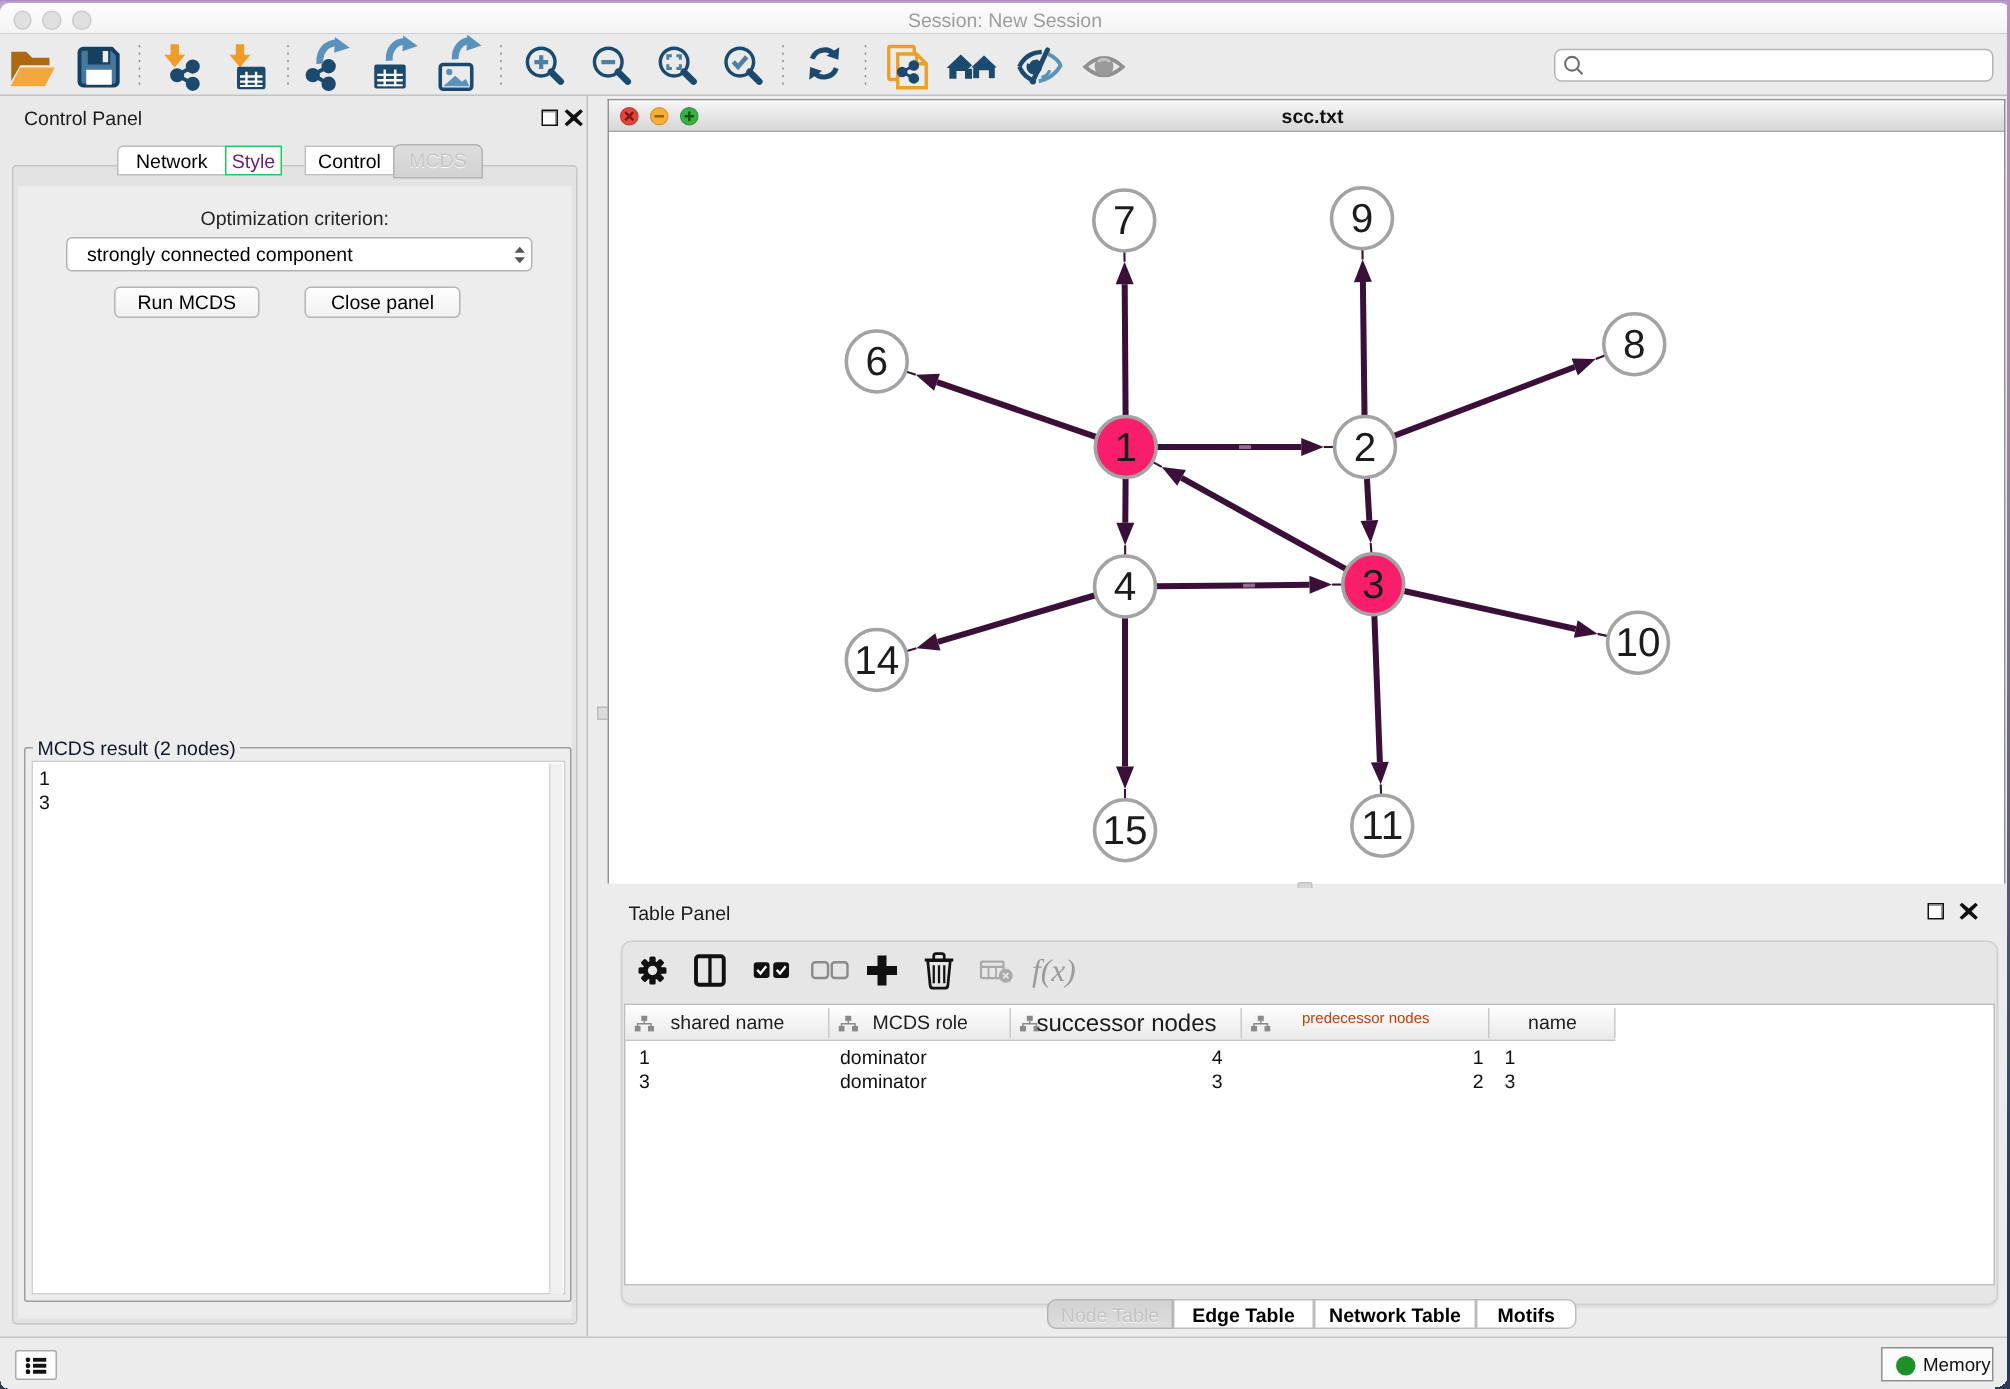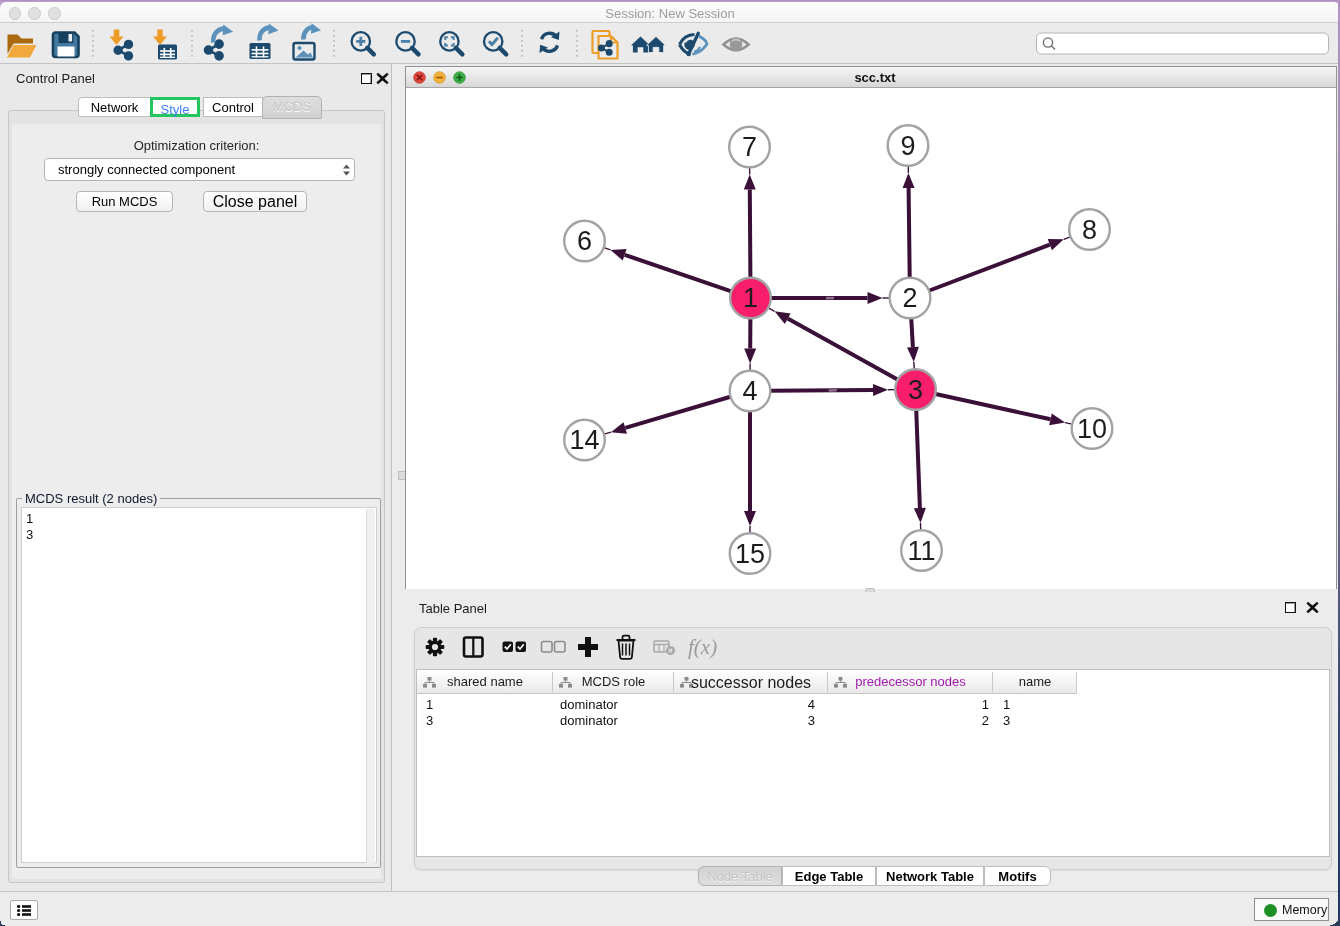--- a/index.html
+++ b/index.html
@@ -122,34 +122,34 @@
 
   <div class="abs" style="left:361px;top:9px;width:9px;height:9px;border:1.5px solid #111;background:#fff;box-shadow:-1px 1px 0 #9a9a9a inset;"></div>
   <svg class="abs" style="left:376px;top:8px;" width="13" height="13" viewBox="0 0 13 13">
       <path d="M2 0.8 L6.5 4.6 L11 0.8 L12.6 2.4 L8.4 6.5 L12.6 10.6 L11 12.2 L6.5 8.4 L2 12.2 L0.4 10.6 L4.6 6.5 L0.4 2.4 Z" fill="#111"></path>
     </svg>
 
   <div class="abs" style="left:8px;top:46px;width:377px;height:773px;background:#e3e3e3;border:1px solid #c6c6c6;border-radius:3px;box-sizing:border-box;"></div>
   <div class="abs" style="left:12px;top:60px;width:369px;height:755px;background:#ededed;"></div>
 
   <div class="abs" style="left:78px;top:33px;width:73px;height:20px;background:#fff;border:1px solid #bdbdbd;box-sizing:border-box;border-radius:4px 0 0 0;text-align:center;font-size:13px;line-height:19px;color:#000;">Network</div>
-  <div class="abs" style="left:150px;top:33px;width:50px;height:20px;background:#fff;border:3px solid #22c55e;box-sizing:border-box;text-align:center;font-size:13px;line-height:19px;color:#3b82f6;">Style</div>
+  <div class="abs" style="left:150px;top:33px;width:38px;height:20px;background:#fff;border:1px solid #22c55e;box-sizing:border-box;text-align:center;font-size:13px;line-height:19px;color:#701a75;">Style</div>
   <div class="abs" style="left:203px;top:33px;width:60px;height:20px;background:#fff;border:1px solid #bdbdbd;box-sizing:border-box;text-align:center;font-size:13px;line-height:19px;color:#000;">Control</div>
   <div class="abs" style="left:262px;top:32px;width:60px;height:23px;background:linear-gradient(#dedede,#d2d2d2);border:1px solid #b2b2b2;box-sizing:border-box;border-radius:5px 5px 0 0;text-align:center;font-size:13px;line-height:20px;color:#c6c6c6;text-shadow:0 1px 0 #fafafa;">MCDS</div>
 
   <div class="abs" style="left:12px;top:74px;width:369px;text-align:center;font-size:13px;color:#262626;">Optimization criterion:</div>
   <div class="abs" style="left:44px;top:94px;width:311px;height:23px;background:#fff;border:1px solid #b3b3b3;border-radius:4px;box-sizing:border-box;">
     <div class="abs" style="left:13px;top:3px;font-size:13px;color:#000;">strongly connected component</div>
     <svg class="abs" style="left:297px;top:5px;" width="9" height="12" viewBox="0 0 9 12">
         <path d="M4.5 0.5 L8 4.5 L1 4.5 Z" fill="#555"></path>
         <path d="M4.5 11.5 L8 7.5 L1 7.5 Z" fill="#555"></path>
       </svg>
   </div>
   <div class="abs" style="left:76px;top:127px;width:97px;height:21px;background:linear-gradient(#ffffff,#f0f0f0);border:1px solid #b5b5b5;border-radius:4px;box-sizing:border-box;text-align:center;font-size:13px;line-height:19px;color:#000;">Run MCDS</div>
-  <div class="abs" style="left:203px;top:127px;width:104px;height:21px;background:linear-gradient(#ffffff,#f0f0f0);border:1px solid #b5b5b5;border-radius:4px;box-sizing:border-box;text-align:center;font-size:16px;line-height:19px;color:#000;">Close panel</div>
+  <div class="abs" style="left:203px;top:127px;width:104px;height:21px;background:linear-gradient(#ffffff,#f0f0f0);border:1px solid #b5b5b5;border-radius:4px;box-sizing:border-box;text-align:center;font-size:13px;line-height:19px;color:#000;">Close panel</div>
 
   <div class="abs" style="left:16px;top:434px;width:365px;height:370px;border:1px solid #9f9f9f;border-radius:2px;box-sizing:border-box;"></div>
   <div class="abs" style="left:22px;top:427px;background:#ededed;padding:0 3px;font-size:13px;color:#0f172a;">MCDS result (2 nodes)</div>
   <div class="abs" style="left:21px;top:443px;width:356px;height:356px;background:#fff;border:1px solid #cfcfcf;box-sizing:border-box;">
     <div class="abs" style="left:4px;top:3px;font-size:13px;color:#111;line-height:16px;">1<br>3</div>
     <div class="abs" style="right:1px;top:1px;width:8px;height:354px;background:#f0f0f0;border-left:1px solid #dadada;"></div>
   </div>
 </div>
 
 <div class="abs" style="left:398px;top:471px;width:8px;height:9px;background:#dcdcdc;border:1px solid #bdbdbd;box-sizing:border-box;"></div>
@@ -321,21 +321,21 @@
       <div style="position:absolute;left:257px;top:4px;width:154px;text-align:center;font-size:16px;color:#1c1c1c;">successor nodes</div>
       <div style="position:absolute;left:410px;top:2px;width:1px;height:20px;background:#c9c9c9;"></div>
       <svg width="13" height="11" viewBox="0 0 13 11" style="position:absolute;left:417px;top:7px;">
         <g fill="#8a8a8a">
           <rect x="4.5" y="0" width="4" height="3.6"></rect>
           <rect x="0" y="7" width="4" height="3.6"></rect>
           <rect x="9" y="7" width="4" height="3.6"></rect>
         </g>
         <path d="M6.5 3.6 V5.5 M2 7 V5.5 H11 V7" fill="none" stroke="#8a8a8a" stroke-width="1"></path>
       </svg>
-      <div style="position:absolute;left:411px;top:4px;width:165px;text-align:center;font-size:13px;color:#a21caf;">predecessor nodes</div>
+      <div style="position:absolute;left:411px;top:4px;width:165px;text-align:center;font-size:10px;color:#c2410c;">predecessor nodes</div>
       <div style="position:absolute;left:575px;top:2px;width:1px;height:20px;background:#c9c9c9;"></div>
       <div style="position:absolute;left:576px;top:4px;width:84px;text-align:center;font-size:13px;color:#1c1c1c;">name</div>
       <div style="position:absolute;left:659px;top:2px;width:1px;height:20px;background:#c9c9c9;"></div>
     </div>
   <div class="abs" id="tablerows" style="left:24px;top:102px;width:912px;height:40px;">
       <div style="position:absolute;left:9px;top:3px;font-size:13px;color:#111;">1</div>
       <div style="position:absolute;left:143px;top:3px;font-size:13px;color:#111;">dominator</div>
       <div style="position:absolute;left:257px;top:3px;width:141px;text-align:right;font-size:13px;color:#111;">4</div>
       <div style="position:absolute;left:411px;top:3px;width:161px;text-align:right;font-size:13px;color:#111;">1</div>
       <div style="position:absolute;left:586px;top:3px;font-size:13px;color:#111;">1</div>

